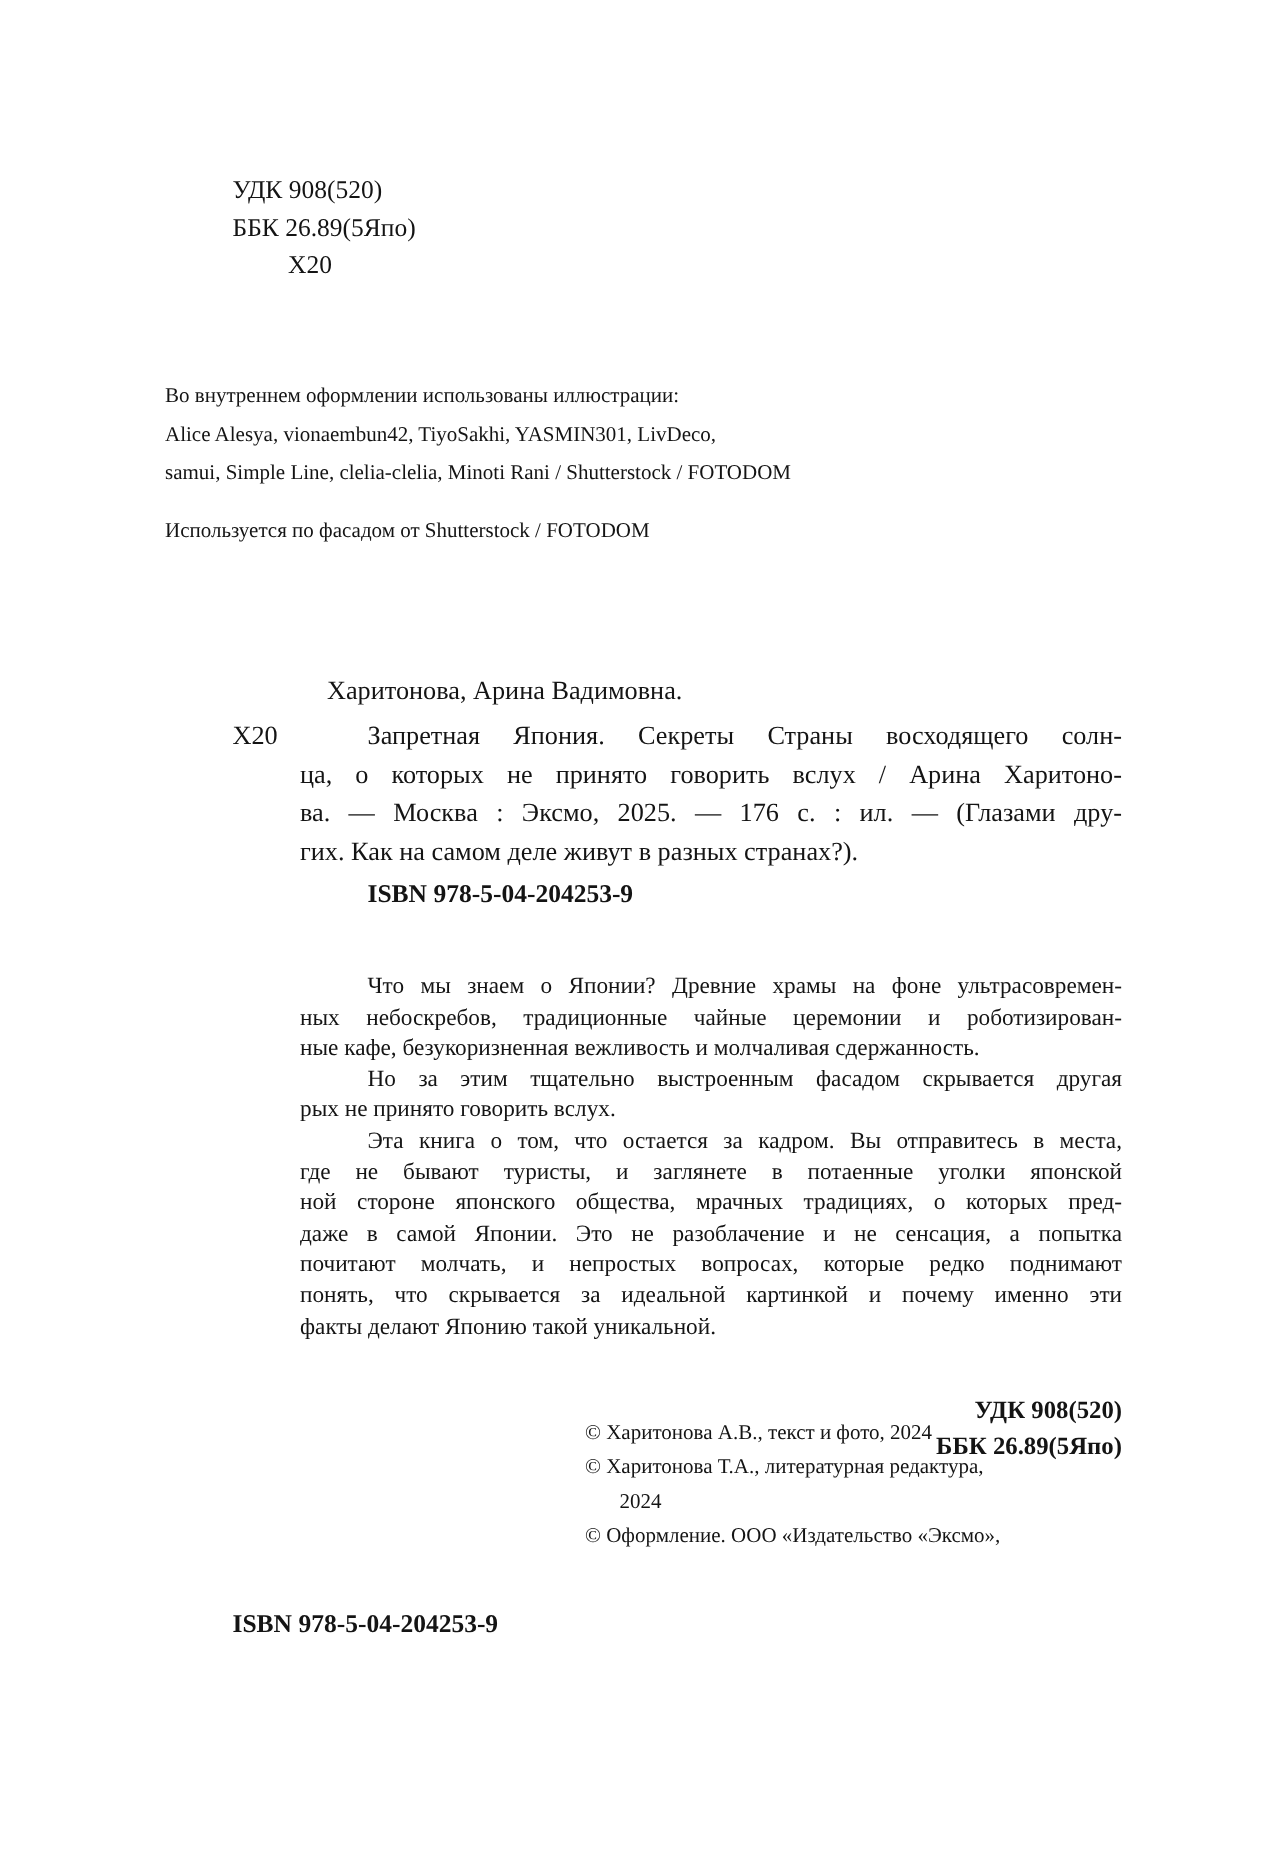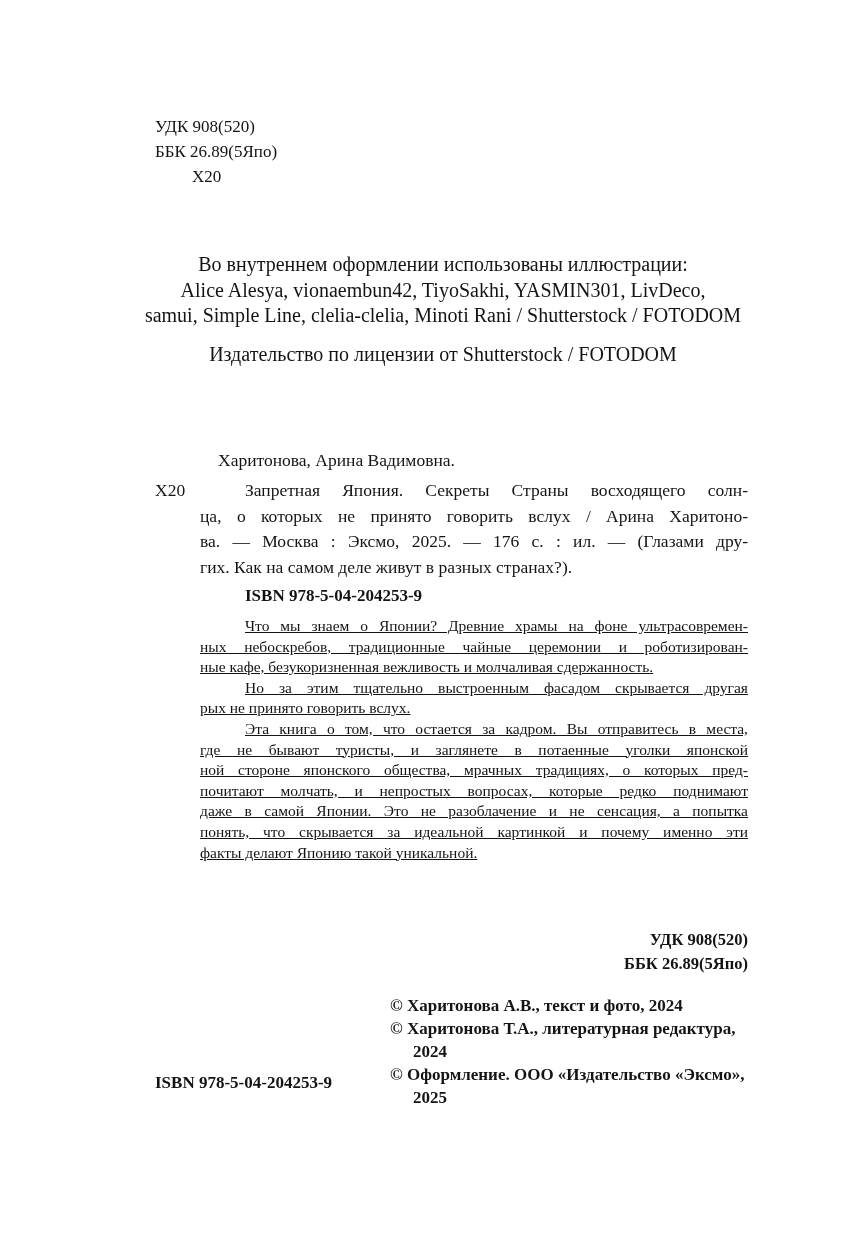--- a/index.html
+++ b/index.html
@@ -19,22 +19,22 @@
   .abs { position: absolute; }
 
   .top-codes {
     left: 155px; top: 114px;
     font-size: 17px; line-height: 25px;
   }
   .top-codes .code-indent { padding-left: 37px; }
 
   .credits {
     left: 110px; top: 252px; width: 666px;
-    text-align: center;
-    font-size: 20px; line-height: 25.5px;
+    text-align: left;
+    font-size: 14px; line-height: 25.5px;
   }
   .credits .license { margin-top: 13px; }
 
   .bib {
     left: 200px; top: 448px; width: 548px;
     font-size: 17.5px; line-height: 25.8px;
   }
   .bib .heading {
     font-weight: normal;
     text-indent: 18px;
@@ -48,35 +48,35 @@
 
   .jl { text-align: justify; text-align-last: justify; }
   .fi { text-indent: 45px; }
 
   .isbn-mid {
     left: 245px; top: 586px;
     font-weight: bold; font-size: 17px;
   }
 
   .annotation {
-    left: 200px; top: 616px; width: 548px;
-    font-size: 15.5px; line-height: 20.6px; text-decoration: underline;
+    left: 200px; top: 648px; width: 548px;
+    font-size: 15.5px; line-height: 20.6px;
   }
 
   .classification-right {
     left: 200px; top: 928px; width: 548px;
     text-align: right;
     font-weight: bold;
     font-size: 16.5px; line-height: 24px;
   }
 
   .copyright {
-    left: 390px; top: 994px; width: 365px;
-    font-weight: bold;
-    font-size: 17px; line-height: 23px;
+    left: 390px; top: 944px; width: 365px;
+    font-weight: normal;
+    font-size: 14px; line-height: 23px;
   }
   .copyright .cont { padding-left: 23px; }
 
   .isbn-bottom {
     left: 155px; top: 1073px;
     font-weight: bold; font-size: 17px;
   }
 </style>
 </head>
 <body>
@@ -86,21 +86,21 @@
   <div class="abs top-codes">
     <div>УДК 908(520)</div>
     <div>ББК 26.89(5Япо)</div>
     <div class="code-indent">Х20</div>
   </div>
 
   <div class="abs credits">
     <div>Во внутреннем оформлении использованы иллюстрации:</div>
     <div>Alice Alesya, vionaembun42, TiyoSakhi, YASMIN301, LivDeco,</div>
     <div>samui, Simple Line, clelia-clelia, Minoti Rani / Shutterstock / FOTODOM</div>
-    <div class="license">Издательство по лицензии от Shutterstock / FOTODOM</div>
+    <div class="license">Используется по фасадом от Shutterstock / FOTODOM</div>
   </div>
 
   <div class="abs bib">
     <div class="heading">Харитонова, Арина Вадимовна.</div>
     <div class="bibwrap">
       <span class="margin-code">Х20</span>
       <div class="jl fi">Запретная Япония. Секреты Страны восходящего солн-</div>
       <div class="jl">ца, о которых не принято говорить вслух / Арина Харитоно-</div>
       <div class="jl">ва. — Москва : Эксмо, 2025. — 176 с. : ил. — (Глазами дру-</div>
       <div>гих. Как на самом деле живут в разных странах?).</div>
@@ -113,41 +113,40 @@
     <div class="jl fi">Что мы знаем о Японии? Древние храмы на фоне ультрасовремен-</div>
     <div class="jl">ных небоскребов, традиционные чайные церемонии и роботизирован-</div>
     <div>ные кафе, безукоризненная вежливость и молчаливая сдержанность.</div>
 
     <div class="jl fi">Но за этим тщательно выстроенным фасадом скрывается другая</div>
     <div>рых не принято говорить вслух.</div>
 
     <div class="jl fi">Эта книга о том, что остается за кадром. Вы отправитесь в места,</div>
     <div class="jl">где не бывают туристы, и заглянете в потаенные уголки японской</div>
     <div class="jl">ной стороне японского общества, мрачных традициях, о которых пред-</div>
+    <div class="jl">даже в самой Японии. Это не разоблачение и не сенсация, а попытка</div>
     <div class="jl">почитают молчать, и непростых вопросах, которые редко поднимают</div>
-    <div class="jl">даже в самой Японии. Это не разоблачение и не сенсация, а попытка</div>
     <div class="jl">понять, что скрывается за идеальной картинкой и почему именно эти</div>
     <div>факты делают Японию такой уникальной.</div>
 
   </div>
 
   <div class="abs classification-right">
     <div>УДК 908(520)</div>
     <div>ББК 26.89(5Япо)</div>
   </div>
 
   <div class="abs copyright">
     <div>
       <div>© Харитонова А.В., текст и фото, 2024</div>
     </div>
     <div>
       <div>© Харитонова Т.А., литературная редактура,</div>
       <div class="cont">2024</div>
     </div>
     <div>
       <div>© Оформление. ООО «Издательство «Эксмо»,</div>
-      <div class="cont">2025</div>
     </div>
   </div>
 
   <div class="abs isbn-bottom">ISBN 978-5-04-204253-9</div>
 
 </div>
 
 </body></html>

